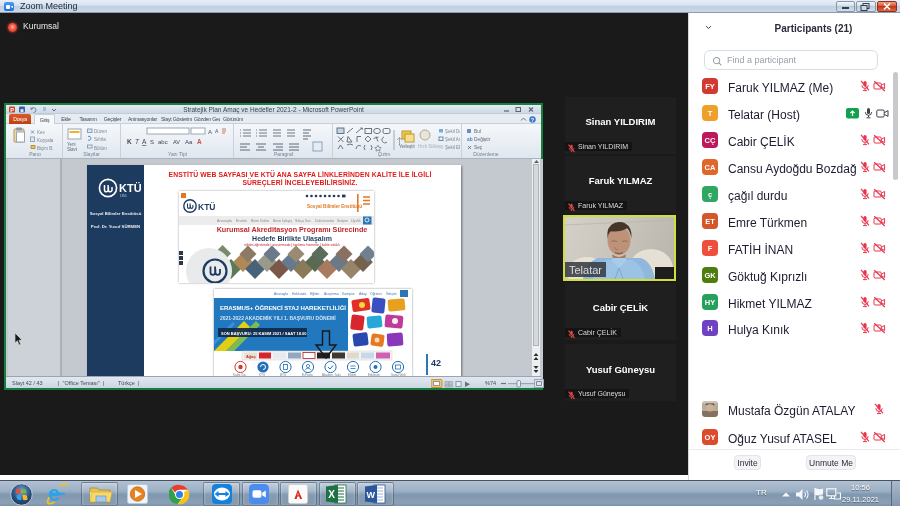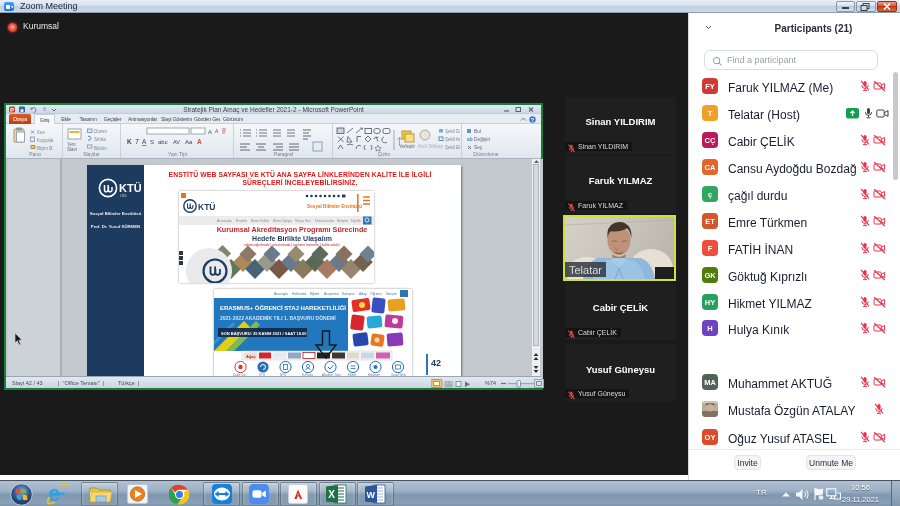--- a/index.html
+++ b/index.html
@@ -794,40 +794,20 @@
         </g>
       </svg>
       <svg class="ic" width="13" height="12" viewBox="0 0 13 12">
         <g stroke="#e8354e" fill="none" stroke-width="1">
           <rect x="1" y="3" width="7.2" height="6" rx="1"></rect>
           <path d="M8.2 5.4 L11.6 3.4 V8.6 L8.2 6.6"></path>
           <path d="M1.2 1.2 L11.8 11" stroke-width="1.2"></path>
         </g>
       </svg>
     </div>
-  <div class="prow" style="top:355.5px">
-      <div class="pav" style="background:#51625b">MA</div>
-      <div class="pnm">Muhammet AKTUĞ</div>
-      <svg class="im" width="12" height="12" viewBox="0 0 12 12">
-        <g stroke="#e8354e" fill="none" stroke-width="1">
-          <rect x="4.4" y="1" width="3.2" height="5.6" rx="1.6" fill="#e8354e" stroke="none"></rect>
-          <path d="M2.8 5.2 a3.2 3.2 0 0 0 6.4 0"></path>
-          <path d="M6 8.4 V10"></path>
-          <path d="M4 10.6 h4"></path>
-          <path d="M2 0.8 L10 10.4" stroke-width="1.2"></path>
-        </g>
-      </svg>
-      <svg class="ic" width="13" height="12" viewBox="0 0 13 12">
-        <g stroke="#e8354e" fill="none" stroke-width="1">
-          <rect x="1" y="3" width="7.2" height="6" rx="1"></rect>
-          <path d="M8.2 5.4 L11.6 3.4 V8.6 L8.2 6.6"></path>
-          <path d="M1.2 1.2 L11.8 11" stroke-width="1.2"></path>
-        </g>
-      </svg>
-    </div>
   <div class="prow" style="top:382.5px">
       <div class="pav" style="background:#9a8a78;overflow:hidden"><svg width="16" height="16" viewBox="0 0 16 16">
           <rect width="16" height="16" fill="#b8ac9c"></rect>
           <rect y="10" width="16" height="6" fill="#847260"></rect>
           <circle cx="8" cy="7" r="3.6" fill="#d0b094"></circle>
           <path d="M3.5 4.5 q4.5 -3 9 0 l-0.5 -2.5 h-8z" fill="#5e4f40"></path>
           <rect y="0" width="16" height="2.4" fill="#cfc6b8"></rect>
         </svg></div>
       <div class="pnm">Mustafa Özgün ATALAY</div>
       <svg class="ic" style="left:184px" width="12" height="12" viewBox="0 0 12 12">

